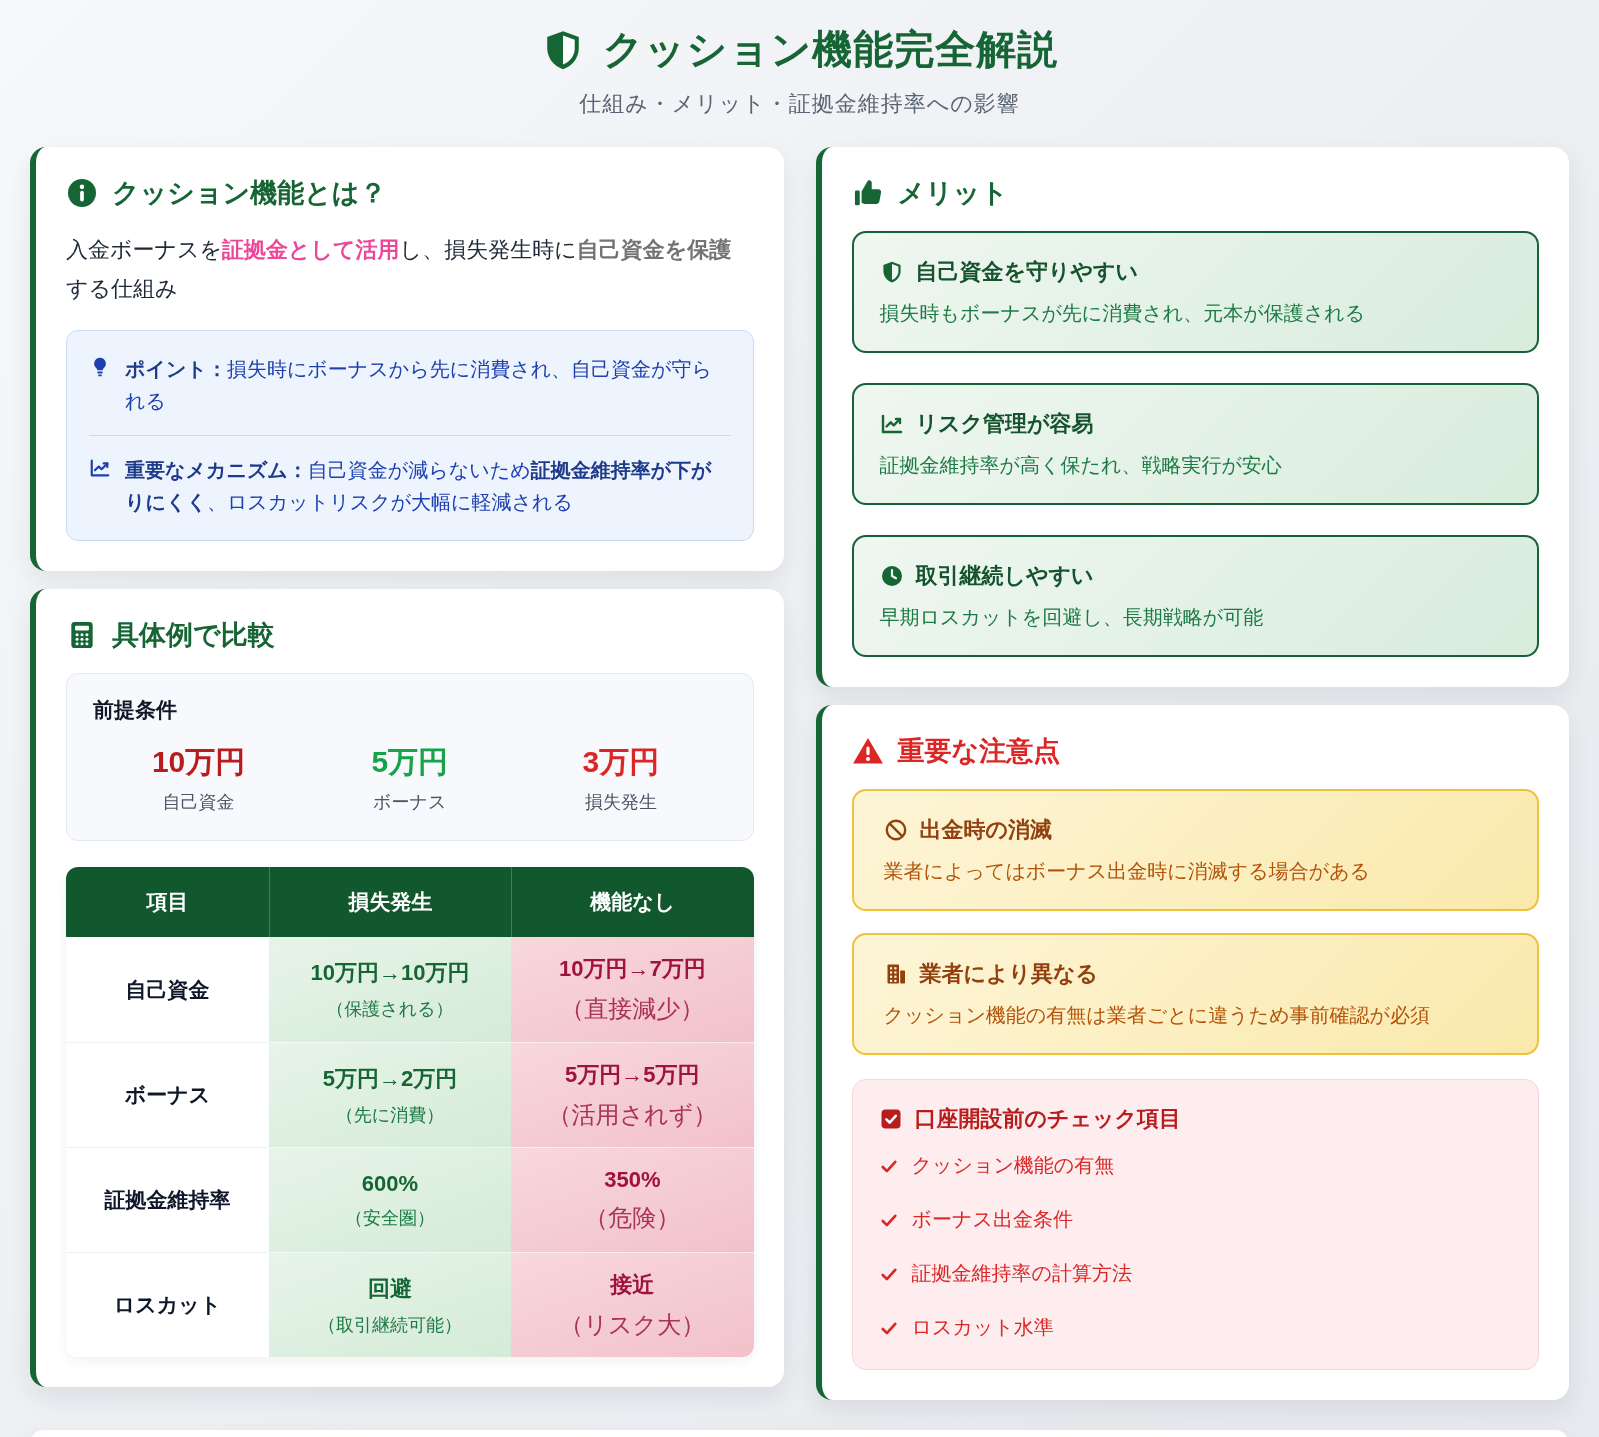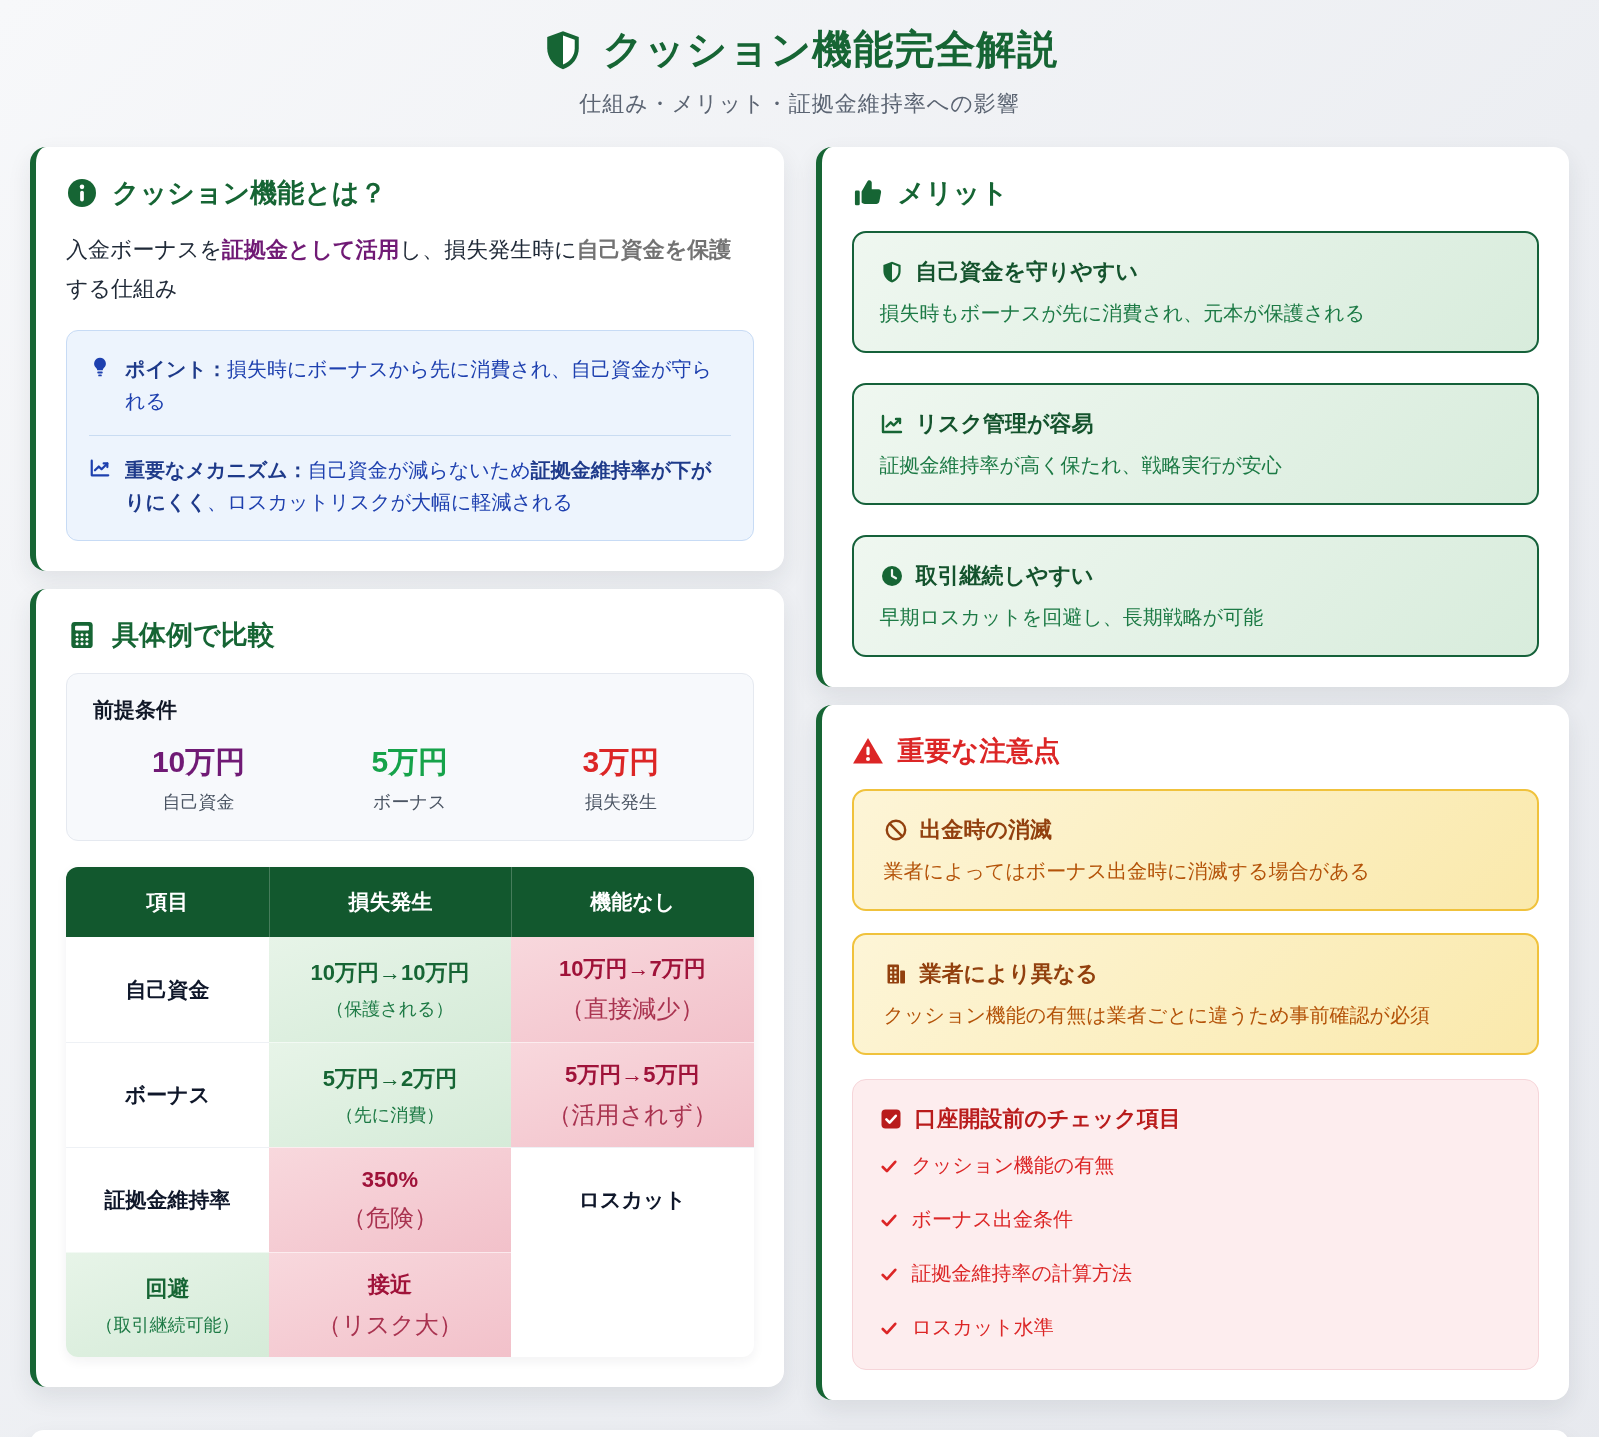--- a/index.html
+++ b/index.html
@@ -33,34 +33,34 @@
   
   .ic { display:inline-flex; flex:none; }
   .ic svg { display:block; width:100%; height:100%; }
   .ic-44{width:44px;height:44px;} .ic-32{width:32px;height:32px;}
   .ic-24{width:24px;height:24px;} .ic-22{width:22px;height:22px;}
   .ic-20{width:20px;height:20px;}
   .c-green{color:#166534;} .c-blue{color:#1e40af;} .c-brown{color:#92400e;} .c-red{color:#b91c1c;}
 
   
   .about-desc { font-size:22px; line-height:1.75; color:#1f2937; }
-  .hl-green { color:#701a75; font-weight:700; }
+  .hl-green { color:#ec4899; font-weight:700; }
   .hl-blue { color:#737373; font-weight:700; }
   .bluebox { margin-top:22px; background:#edf4fd; border:1.5px solid #c7dbf5; border-radius:12px; padding:4px 22px; }
   .bluerow { display:flex; gap:14px; padding:18px 0; font-size:20px; line-height:1.6; color:#1e40af; }
   .bluerow .ic { margin-top:3px; }
   .bluerow b { color:#1e3a8a; }
   .bluerow.divided { border-top:1px solid #c9dcf2; }
 
   
   .premise { background:#f7f9fc; border:1px solid #e5e9f0; border-radius:12px; padding:22px 26px 26px; margin-bottom:26px; }
   .premise-label { font-size:21px; font-weight:700; color:#111827; margin-bottom:18px; }
   .premise-grid { display:grid; grid-template-columns:1fr 1fr 1fr; text-align:center; }
   .pv { font-size:30px; font-weight:800; }
-  .pv-blue{color:#701a75;} .pv-green{color:#16a34a;} .pv-red{color:#dc2626;}
+  .pv-blue{color:#b91c1c;} .pv-green{color:#16a34a;} .pv-red{color:#dc2626;}
   .pc { margin-top:7px; font-size:18px; color:#4b5563; }
 
   .cmp-table { display:grid; grid-template-columns:29.5% 35.25% 35.25%; border-radius:12px; overflow:hidden; box-shadow:0 4px 12px rgba(30,41,59,.06); }
   .th { background:#12582e; color:#fff; font-size:21px; font-weight:700; text-align:center; padding:21px 6px; }
   .th + .th { border-left:1px solid rgba(255,255,255,.22); }
   .td { min-height:105px; display:flex; flex-direction:column; align-items:center; justify-content:center; gap:9px; text-align:center; padding:12px 8px; }
   .td-label { background:#fff; font-size:21px; font-weight:700; color:#0f172a; }
   .td-good { background:linear-gradient(160deg,#e7f4e8 0%,#d5ebd8 100%); }
   .td-bad  { background:linear-gradient(160deg,#f8d8dd 0%,#f2c1ca 100%); }
   .td-good .val { color:#166534; font-size:22px; font-weight:800; }
@@ -213,20 +213,24 @@
           <div class="td td-good sep">
             <div class="val">5万円→2万円</div>
             <div class="note">（先に消費）</div>
           </div>
           <div class="td td-bad sep">
             <div class="val">5万円→5万円</div>
             <div class="note">（活用されず）</div>
           </div>
 
           <div class="td td-label sep">証拠金維持率</div>
+          <div class="td td-good sep">
+            <div class="val">600%</div>
+            <div class="note">（安全圏）</div>
+          </div>
           <div class="td td-bad sep">
             <div class="val">350%</div>
             <div class="note">（危険）</div>
           </div>
 
           <div class="td td-label sep">ロスカット</div>
           <div class="td td-good sep">
             <div class="val">回避</div>
             <div class="note">（取引継続可能）</div>
           </div>

